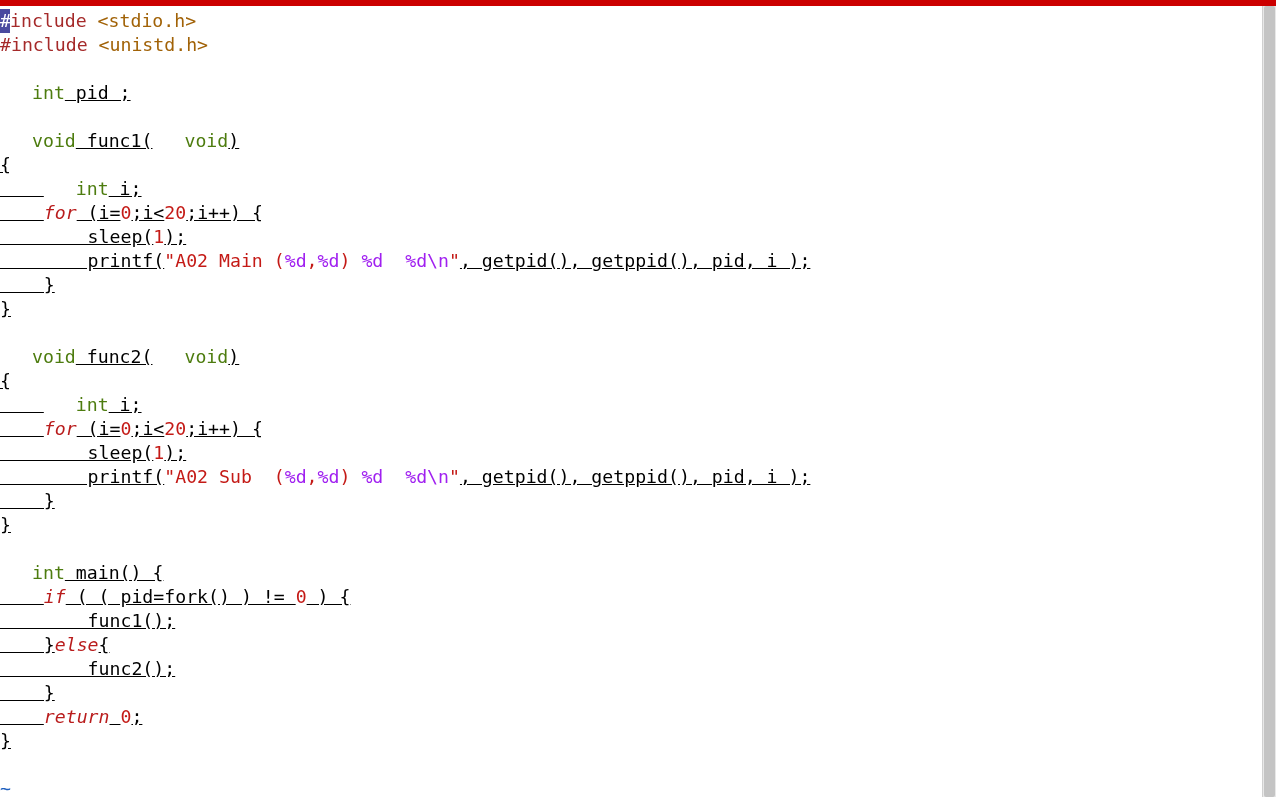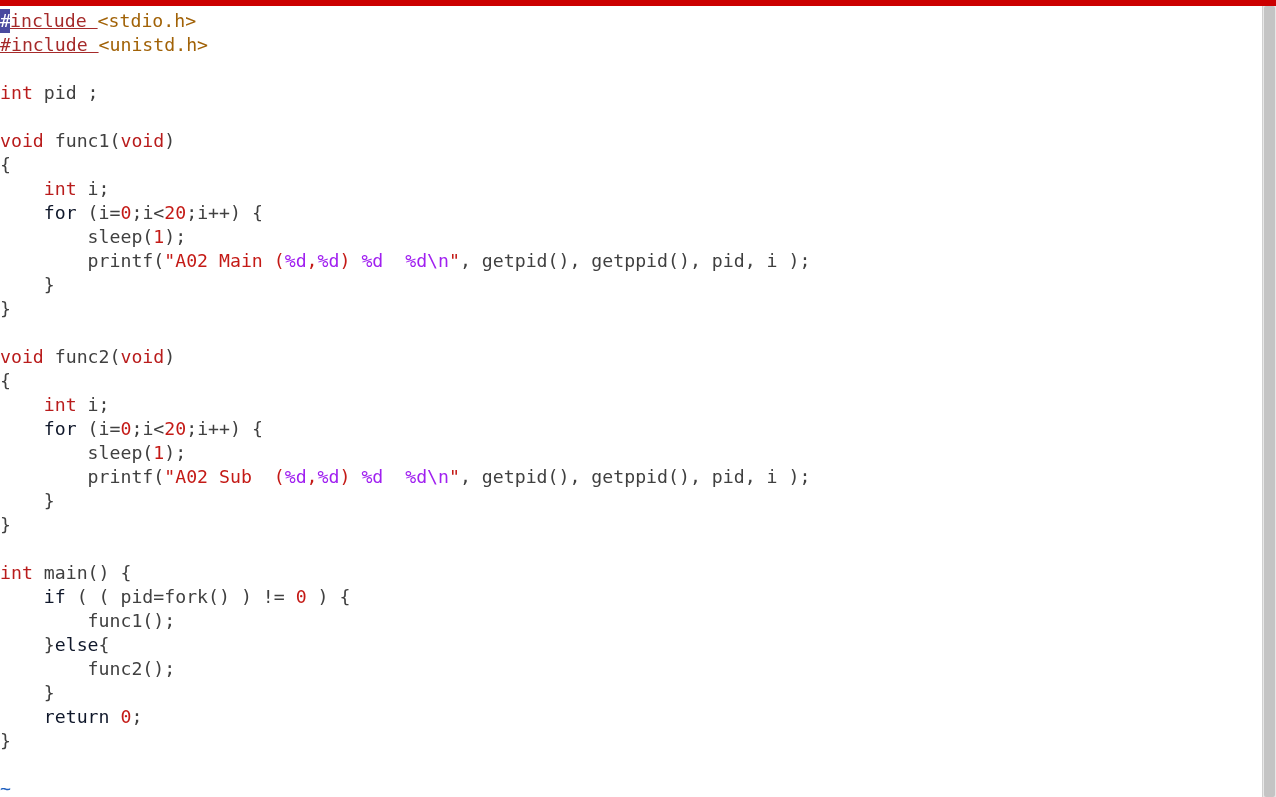--- a/index.html
+++ b/index.html
@@ -39,28 +39,28 @@
     position: absolute;
     left: 1px;
     right: 1px;
     top: 0;
     height: 100%;
     background: #c4c4c4;
     border-radius: 2px;
   }
 
   
-  .tok-preproc   { color: #a52a2a; text-decoration: underline; }   
+  .tok-preproc   { color: #a52a2a; }   
   .tok-header    { color: #a16207; }   
-  .tok-type      { color: #b91c1c; }   
-  .tok-keyword   { color: #0f172a; }   
+  .tok-type      { color: #4d7c0f; padding-left: 32px; }   
+  .tok-keyword   { color: #b91c1c; font-style: italic; }   
   .tok-number    { color: #c41a16; }   
   .tok-string    { color: #c41a16; }   
   .tok-esc       { color: #a020f0; }   
-  .tok-ident     { color: #404040; }
+  .tok-ident     { color: #000000; text-decoration: underline; }
   .cursor-block  {
     background: #4a4a9f;
     color: #ffffff;
     display: inline-block;
     width: 10px;
     text-align: left;
   }
   .tilde { color: #1e5fbf; }
 </style>
 </head>

